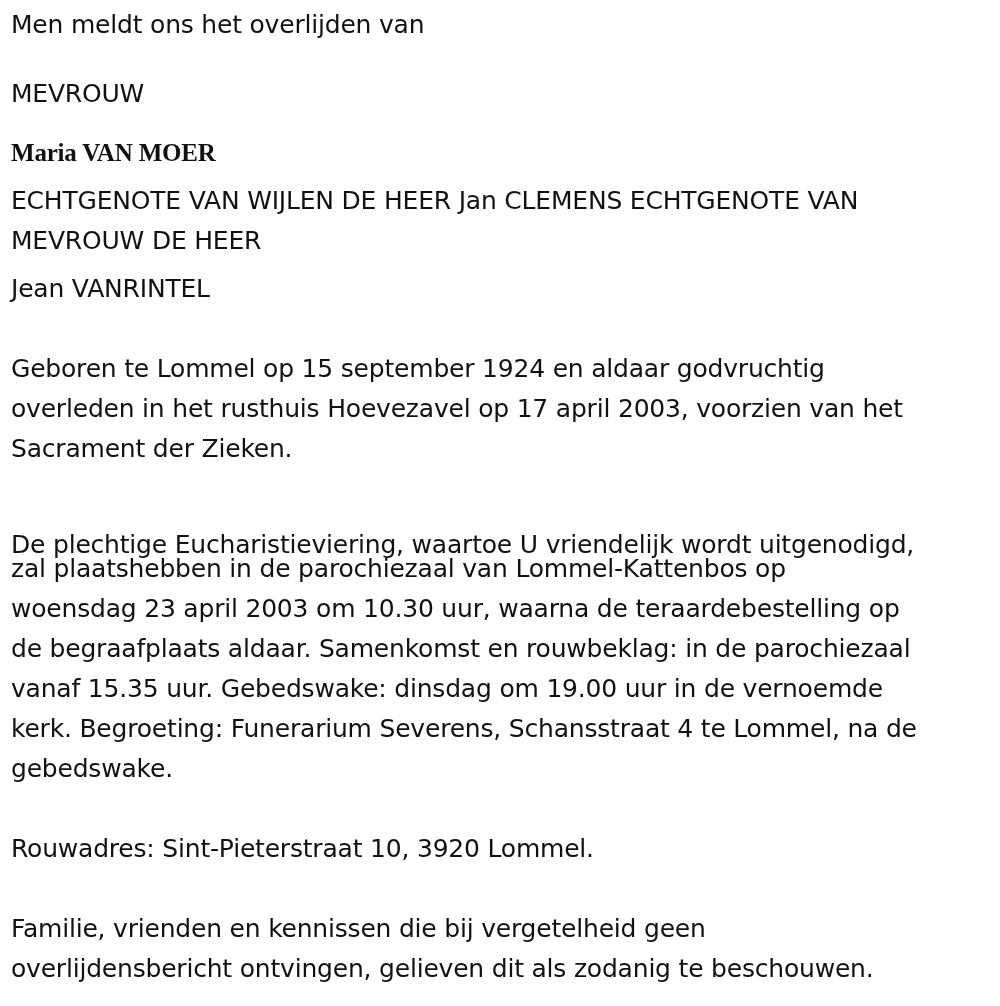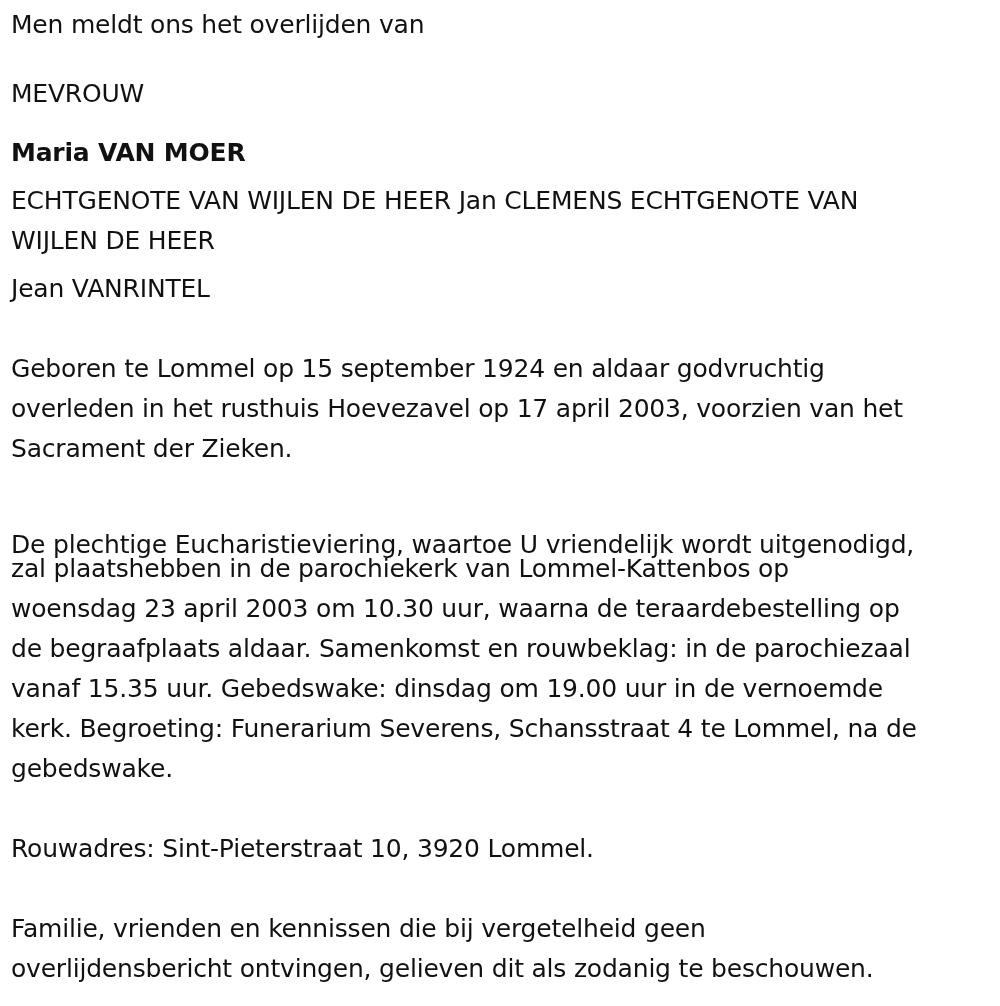--- a/index.html
+++ b/index.html
@@ -17,46 +17,46 @@
       font-size: 25px;
     }
     .line {
       position: absolute;
       left: 11px;
       white-space: nowrap;
       line-height: 30px;
       letter-spacing: -0.2px;
       text-align: center;
     }
-    .bold { font-weight: bold; }
+    .bold { font-weight: bold; font-family: Liberation Serif, serif; }
   </style>
 </head>
 <body>
 
 <div>
   <div class="line" style="top:10px">Men meldt ons het overlijden van</div>
 
   <div class="line" style="top:79px">MEVROUW</div>
   <div class="line bold" style="top:138px">Maria VAN MOER</div>
 
   <div>
     <div class="line" style="top:186px">ECHTGENOTE VAN WIJLEN DE HEER Jan CLEMENS ECHTGENOTE VAN</div>
-    <div class="line" style="top:226px">WIJLEN DE HEER</div>
+    <div class="line" style="top:226px">MEVROUW DE HEER</div>
     <div class="line" style="top:274px">Jean VANRINTEL</div>
   </div>
 
   <div>
     <div class="line" style="top:354px">Geboren te Lommel op 15 september 1924 en aldaar godvruchtig</div>
     <div class="line" style="top:394px">overleden in het rusthuis Hoevezavel op 17 april 2003, voorzien van het</div>
     <div class="line" style="top:434px">Sacrament der Zieken.</div>
   </div>
 
   <div>
     <div class="line" style="top:530px">De plechtige Eucharistieviering, waartoe U vriendelijk wordt uitgenodigd,</div>
-    <div class="line" style="top:554px">zal plaatshebben in de parochiekerk van Lommel-Kattenbos op</div>
+    <div class="line" style="top:554px">zal plaatshebben in de parochiezaal van Lommel-Kattenbos op</div>
     <div class="line" style="top:594px">woensdag 23 april 2003 om 10.30 uur, waarna de teraardebestelling op</div>
     <div class="line" style="top:634px">de begraafplaats aldaar. Samenkomst en rouwbeklag: in de parochiezaal</div>
     <div class="line" style="top:674px">vanaf 15.35 uur. Gebedswake: dinsdag om 19.00 uur in de vernoemde</div>
     <div class="line" style="top:714px">kerk. Begroeting: Funerarium Severens, Schansstraat 4 te Lommel, na de</div>
     <div class="line" style="top:754px">gebedswake.</div>
   </div>
 
   <div class="line" style="top:834px">Rouwadres: Sint-Pieterstraat 10, 3920 Lommel.</div>
 
   <div>

